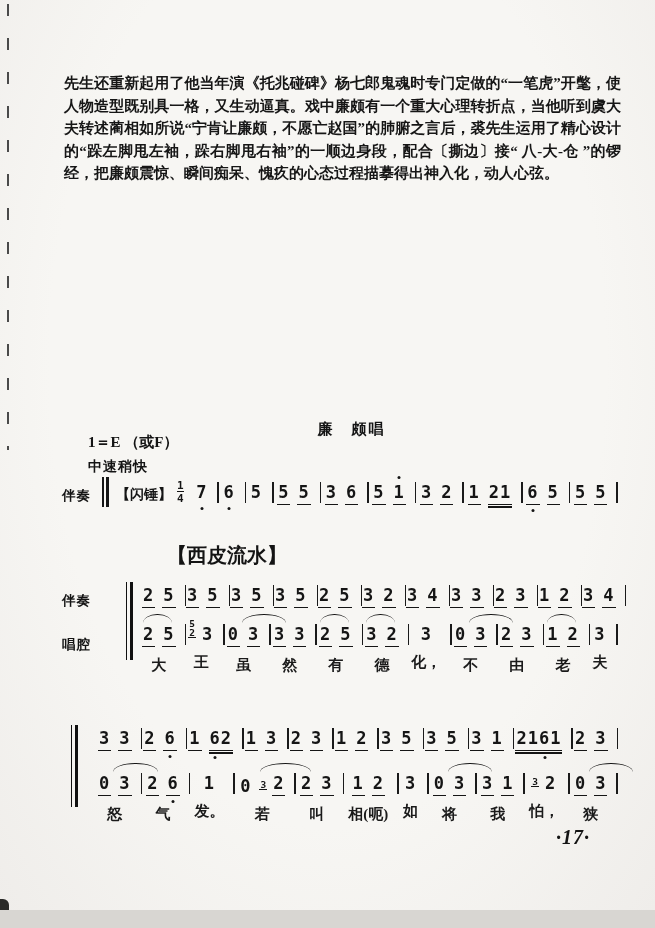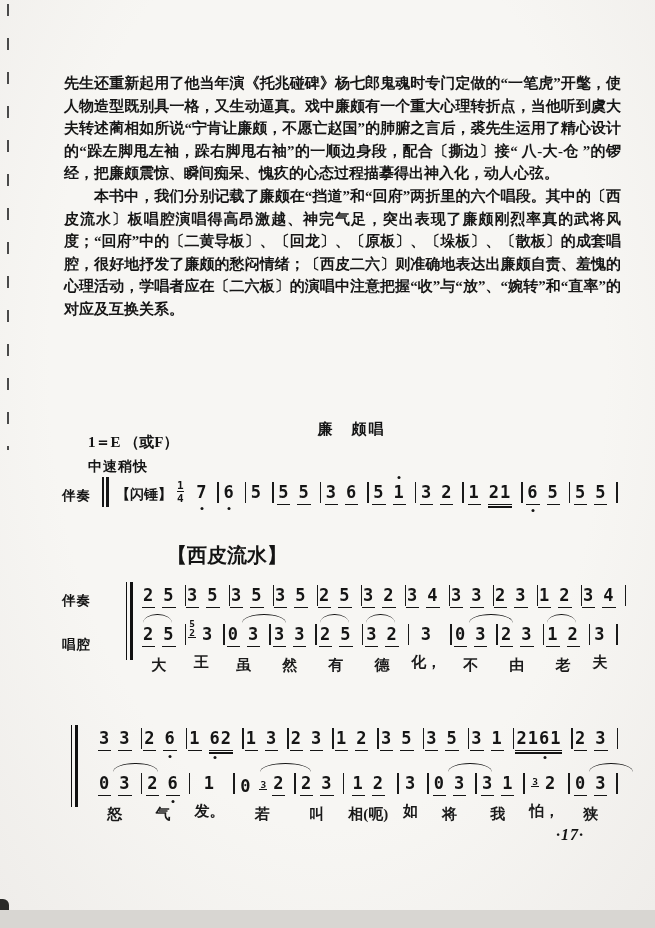--- a/index.html
+++ b/index.html
@@ -69,36 +69,35 @@
   .sys2 .l1{top:7px;}
   .sys2 .l2{top:51px;}
   .sys2 .bracket{left:64px;top:-3px;height:78px;}
   .sys2 .rows{margin-left:80px;}
   .sys2 .mline + .mline{margin-top:16px;}
   .sys3{top:728px;left:62px;width:556px;}
   .sys3 .bracket{left:9px;top:-3px;height:82px;}
   .sys3 .rows{margin-left:36px;}
   .sys3 .mline + .mline{margin-top:22px;}
   
-  .pagenum{position:absolute;top:826px;left:556px;font-size:16px;font-weight:600;font-style:italic;letter-spacing:1px;}
+  .pagenum{position:absolute;top:826px;left:556px;font-size:20px;font-weight:600;font-style:italic;letter-spacing:1px;}
   .watermark{position:absolute;top:893px;left:0;right:14px;text-align:right;font-size:17px;
              font-family:"Liberation Sans", sans-serif;}
   .wm-site{color:#9b9a95;letter-spacing:1px;}
   .wm-url{color:#c75b32;margin-left:6px;}
 </style>
 </head>
 <body>
 
 <div class="page">
   <div class="binding"></div>
   <div class="corner"></div>
 
   <div class="article">
     <p class="para">先生还重新起用了他当年演《托兆碰碑》杨七郎鬼魂时专门定做的“一笔虎”开氅，使人物造型既别具一格，又生动逼真。戏中廉颇有一个重大心理转折点，当他听到虞大夫转述蔺相如所说“宁肯让廉颇，不愿亡赵国”的肺腑之言后，裘先生运用了精心设计的“跺左脚甩左袖，跺右脚甩右袖”的一顺边身段，配合〔撕边〕接“ 八-大-仓 ”的锣经，把廉颇震惊、瞬间痴呆、愧疚的心态过程描摹得出神入化，动人心弦。</p>
-    <p class="para indent">本书中，我们分别记载了廉颇在“挡道”和“回府”两折里的六个唱段。其中的〔西皮流水〕板唱腔演唱得高昂激越、神完气足，突出表现了廉颇刚烈率真的武将风度；“回府”中的〔二黄导板〕、〔回龙〕、〔原板〕、〔垛板〕、〔散板〕的成套唱腔，很好地抒发了廉颇的愁闷情绪；〔西皮二六〕则准确地表达出廉颇自责、羞愧的心理活动，学唱者应在〔二六板〕的演唱中注意把握“收”与“放”、“婉转”和“直率”的对应及互换关系。</p>
   </div>
 
   <div class="singer">廉　颇唱</div>
   <div class="key">1＝E （或F）</div>
   <div class="tempo">中速稍快</div>
 
   <div class="sys sys1">
     <span class="linelabel">伴奏</span>
     <div class="rows" id="sys1rows">
         <div class="mline">

